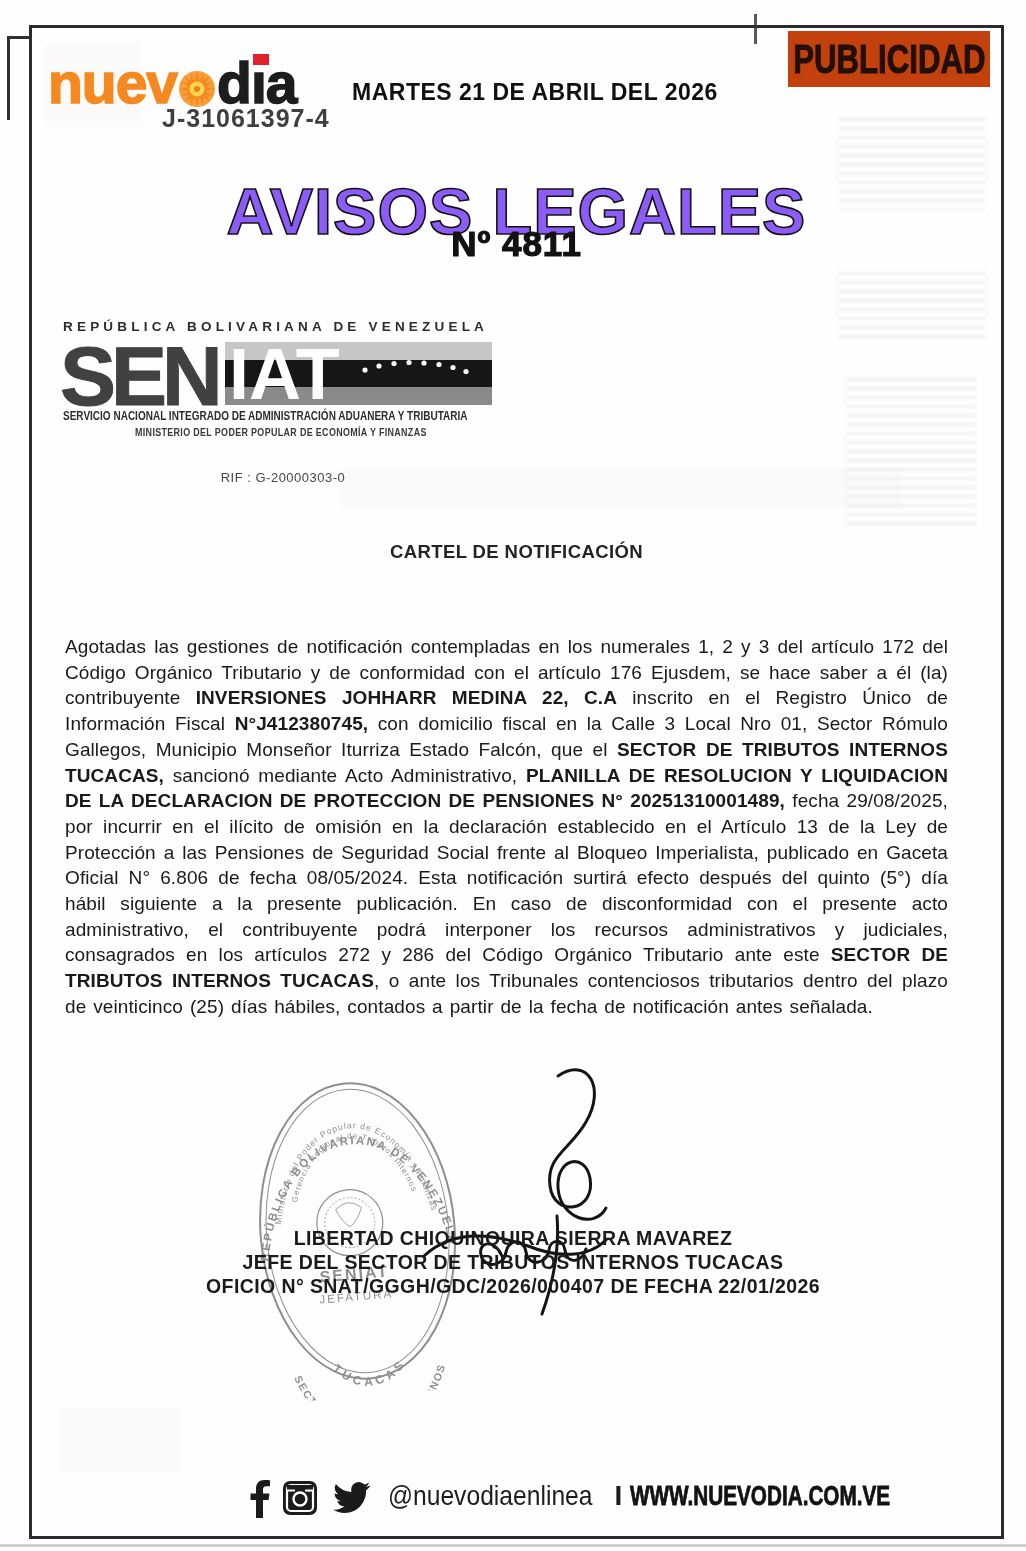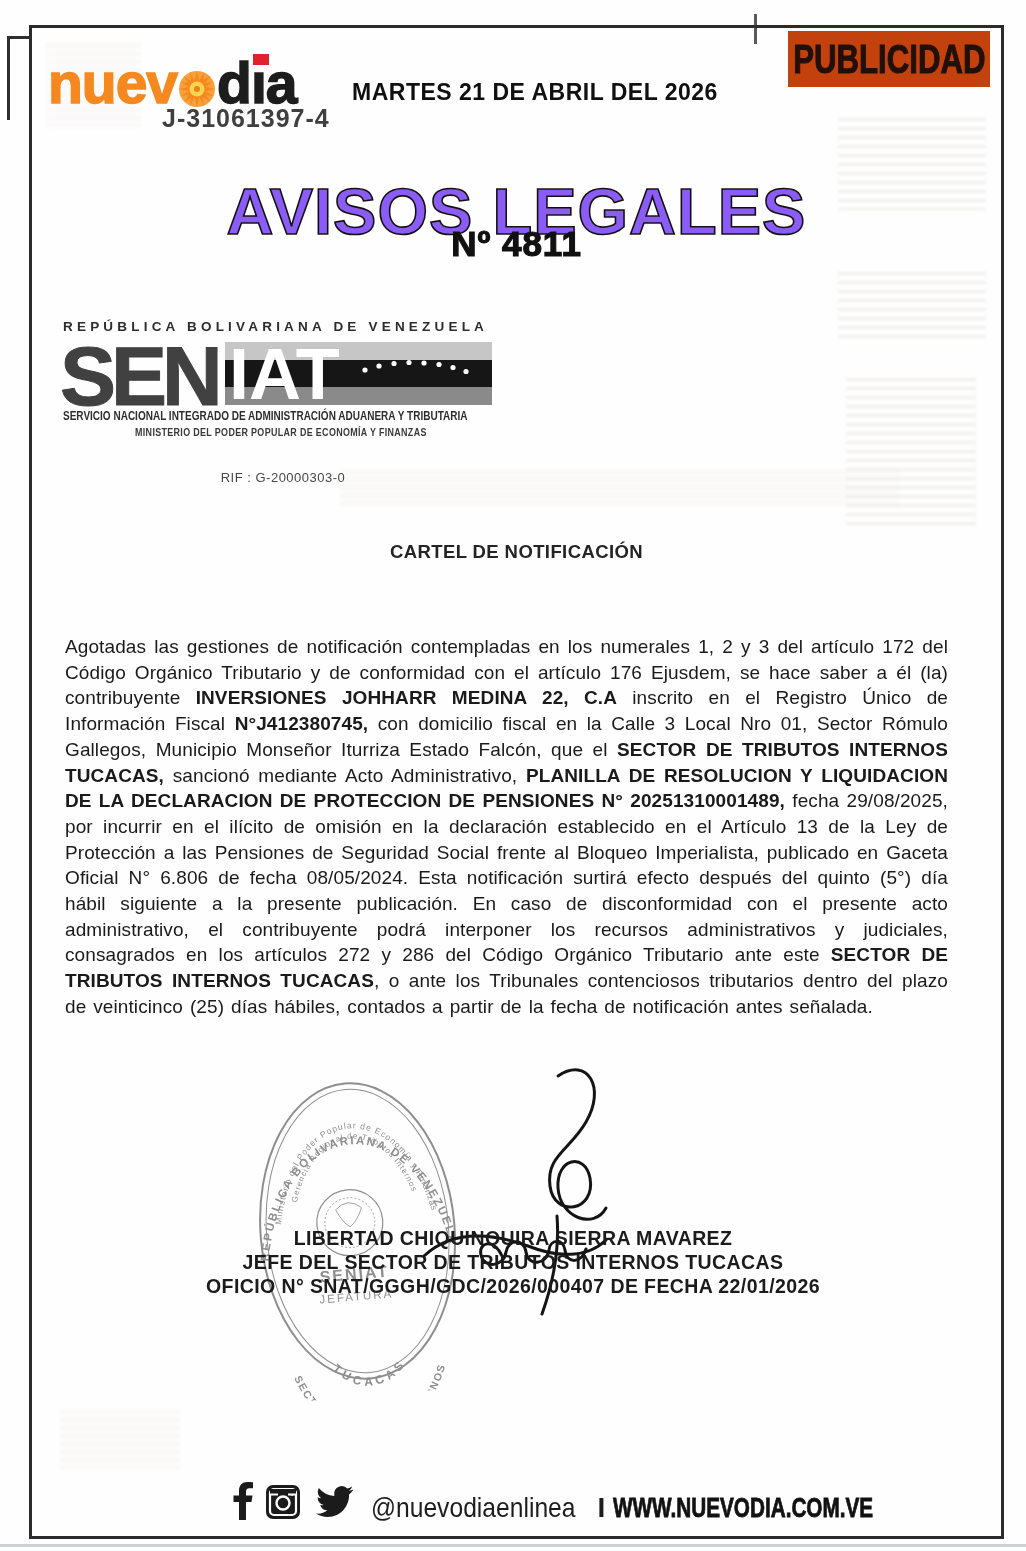--- a/index.html
+++ b/index.html
@@ -36,21 +36,21 @@
   .rif{left:63px;top:441px;width:440px;text-align:center;font-size:13px;color:#474747;letter-spacing:0.5px;margin-top:29px;}
   
   .cartel{left:29px;top:541px;width:975px;text-align:center;font-size:18.5px;font-weight:700;color:#242424;letter-spacing:0.4px;}
   .body-text{left:65px;top:634px;width:883px;font-size:19px;line-height:25.7px;text-align:justify;color:#1a1a1a;word-spacing:1.5px;letter-spacing:0.1px;}
   .body-text span.b{font-weight:700;}
   
   .stamp{left:248px;top:1076px;width:220px;height:320px;opacity:0.78;mix-blend-mode:multiply;transform:rotate(-5deg);}
   .signature{left:408px;top:1058px;width:212px;height:262px;}
   .sig-block{left:0;top:1226px;width:1026px;text-align:center;font-weight:700;color:#1b1b1b;font-size:19.5px;line-height:24px;letter-spacing:0.4px;}
   
-  .footer-row{left:233px;top:1480px;height:44px;display:flex;align-items:flex-end;gap:12px;}
+  .footer-row{left:250px;top:1480px;height:44px;display:flex;align-items:flex-start;gap:12px;}
   .handle{font-size:28px;color:#1d1d1d;transform:scaleX(0.88);transform-origin:left center;white-space:nowrap;margin-left:4px;}
   .sep{font-size:28px;font-weight:900;color:#1d1d1d;margin-left:-18px;}
   .website{font-size:28px;font-weight:900;color:#121212;-webkit-text-stroke:0.8px #121212;transform:scaleX(0.74);transform-origin:left center;white-space:nowrap;margin-left:-4px;}
   
   .ghost{background:repeating-linear-gradient(#e5e2df 0 3px, transparent 3px 9px);filter:blur(1.5px);opacity:0.5;}
   .ghost2{background:repeating-linear-gradient(#ece8e4 0 3px, transparent 3px 8px);filter:blur(2px);opacity:0.45;}
   .scanline{background:#2f2f2f;}
   .bottom-edge{left:0;top:1544px;width:1026px;height:3px;background:#ccd1d5;}
 </style>
 </head>

